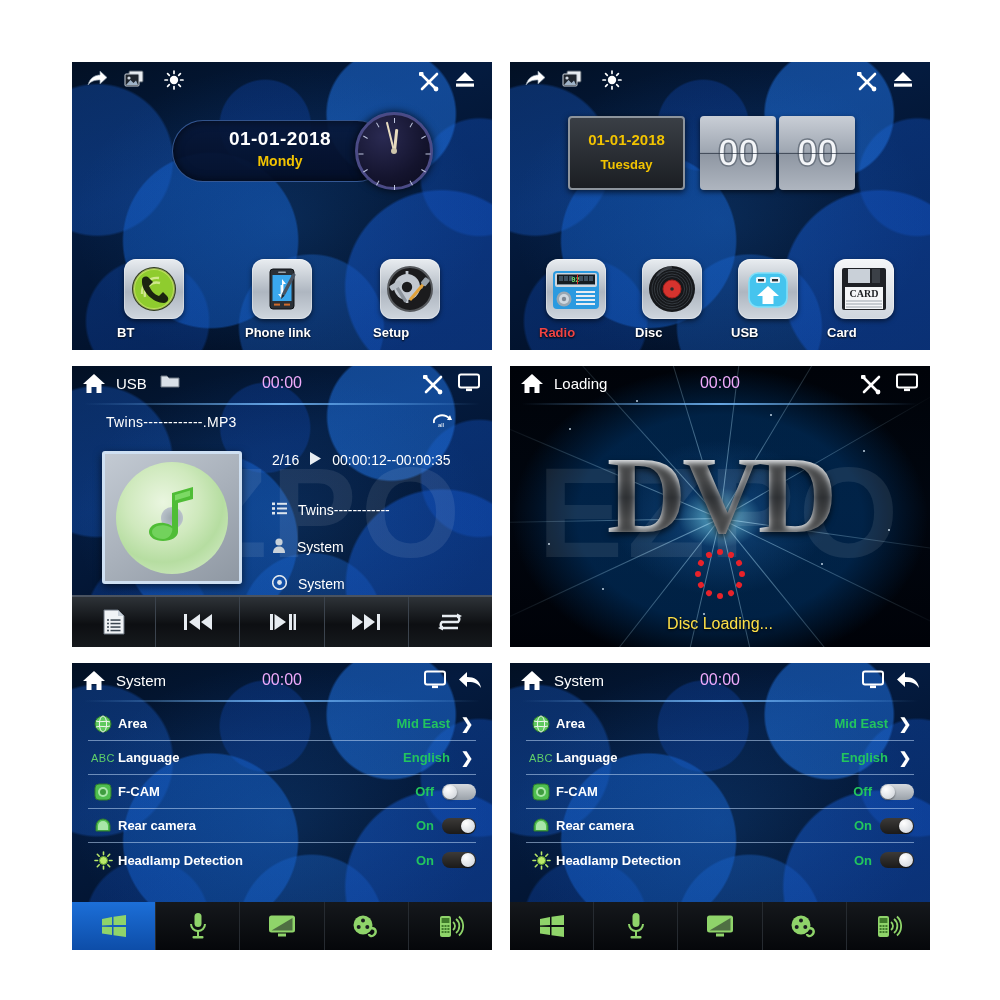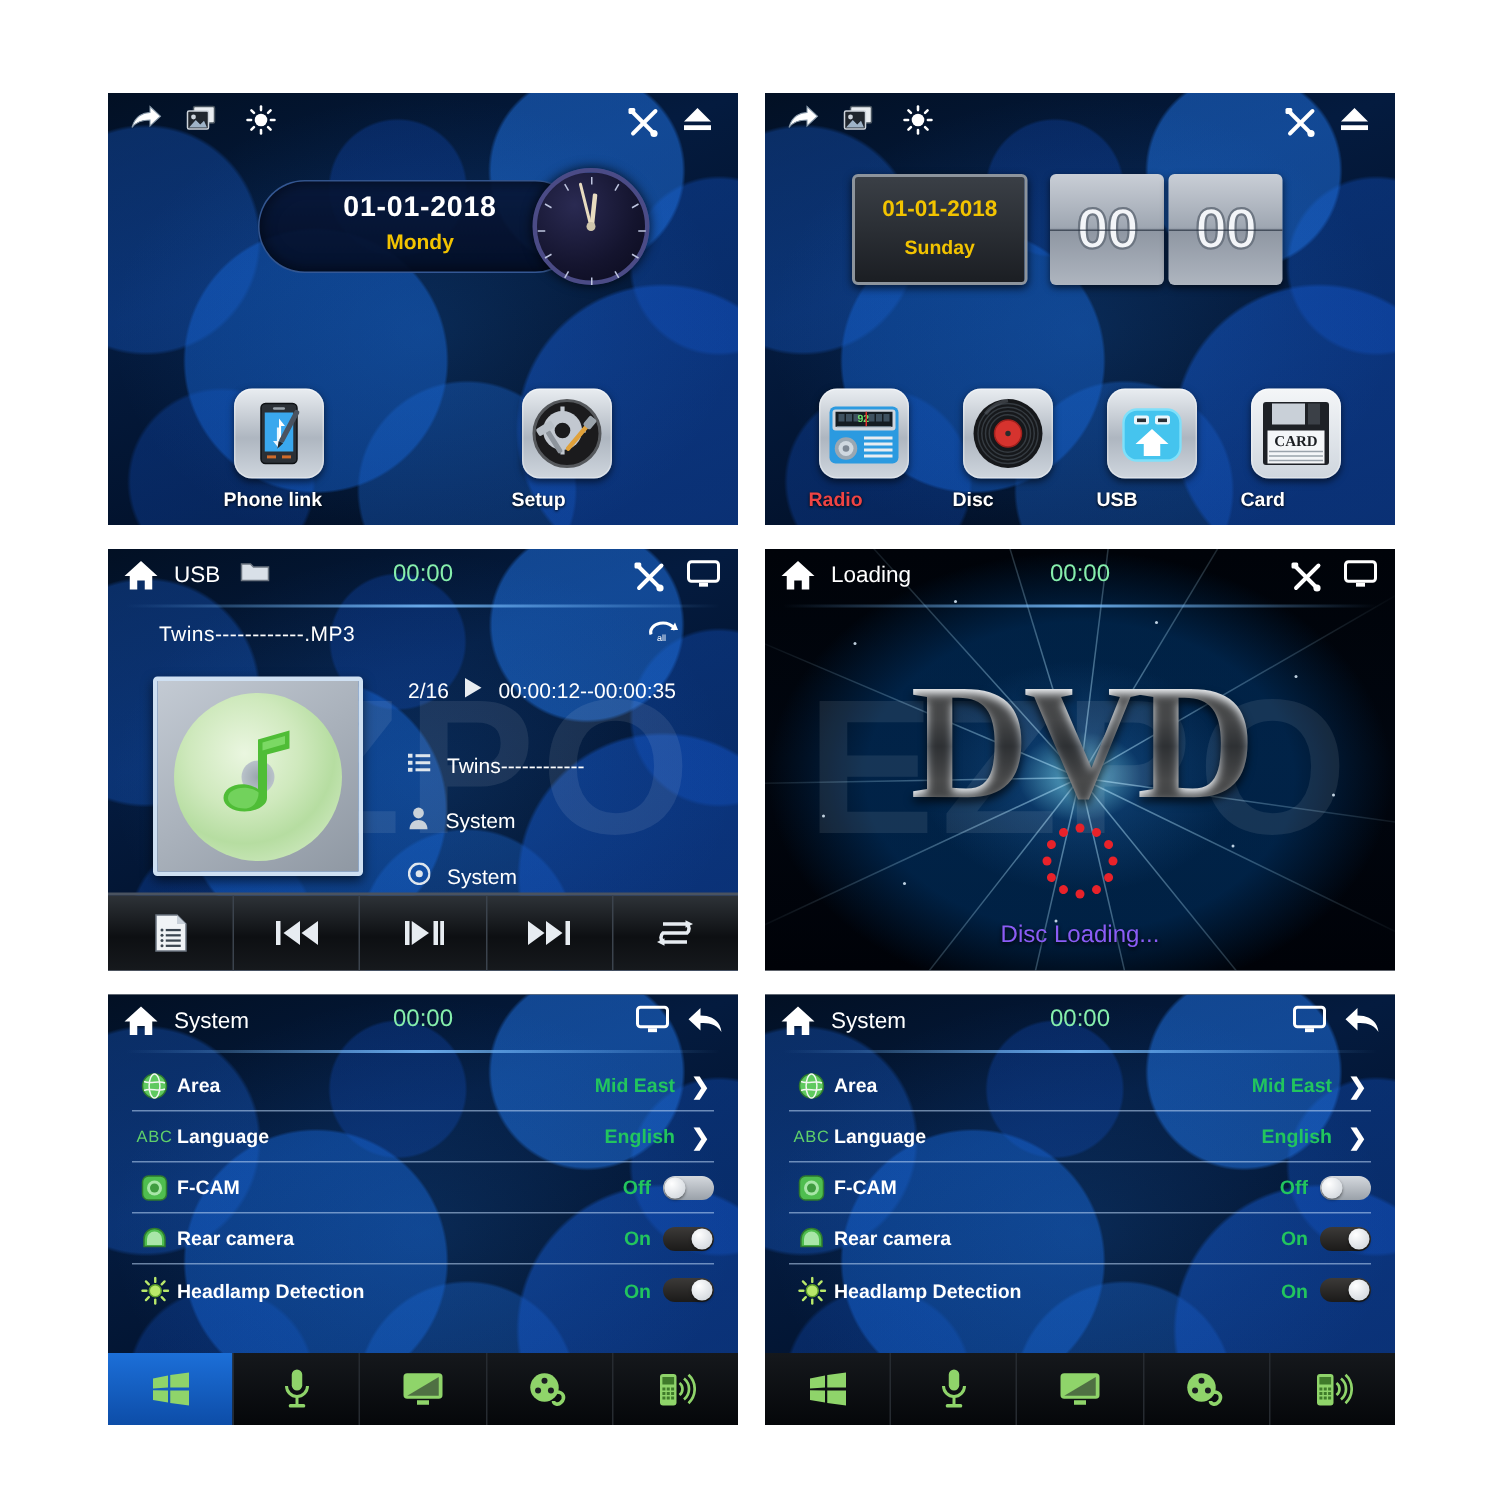--- a/index.html
+++ b/index.html
@@ -112,21 +112,21 @@
     box-shadow:0 2px 5px rgba(0,0,0,.55), 0 0 0 1px rgba(255,255,255,.35) inset;
     position:relative; overflow:hidden;
     display:flex;align-items:center;justify-content:center;
   }
   .app .lbl{ margin-top:6px; font-size:13px; color:#ffffff; font-weight:bold; text-shadow:0 1px 2px #000;}
   .app .lbl.hl{ color:#ef4444; }
 
   
   .mhead{position:absolute;left:0;top:0;width:100%;height:38px;z-index:6;}
   .mhead .ttl{position:absolute;left:44px;top:9px;font-size:15px;color:#fff;}
-  .mhead .tm{position:absolute;left:0;right:0;top:8px;text-align:center;font-size:16px;color:#86efac;}
+  .mhead .tm{position:absolute;left:0;right:0;top:8px;text-align:center;font-size:16px;color:#f0abfc;}
   .mhead .hr{position:absolute;left:12px;right:12px;top:37px;height:2px;
     background:linear-gradient(90deg,rgba(80,150,230,0),rgba(120,190,255,.85),rgba(80,150,230,0));}
   .mhead .ic{position:absolute;top:7px;}
 
   
   .trackname{position:absolute;left:34px;top:48px;font-size:14px;color:#fff;letter-spacing:.3px;}
   .repicon{position:absolute;right:38px;top:46px;}
   .albumart{
     position:absolute;left:30px;top:85px;width:140px;height:133px;
     background:linear-gradient(145deg,#c3cad3,#8f98a3);
@@ -164,21 +164,21 @@
   .ray{position:absolute;left:50%;top:54%;width:250px;height:1px;transform-origin:0 50%;
        background:linear-gradient(90deg,rgba(180,230,255,.55),rgba(120,190,255,0));}
   .star{position:absolute;width:2px;height:2px;border-radius:50%;background:#dff1ff;opacity:.85;}
   .dvdword{position:absolute;left:50%;top:46%;transform:translate(-50%,-50%);
     font-family:"Liberation Serif", serif; font-size:110px; font-weight:bold; letter-spacing:-4px;
     background:linear-gradient(180deg,#ffffff 0%,#e7ecf1 38%,#9aa3ad 52%,#f2f5f8 70%,#b9c2cb 100%);
     -webkit-background-clip:text; background-clip:text; color:transparent;
     text-shadow:0 3px 6px rgba(0,0,0,.7);}
   .spinner{position:absolute;left:50%;top:74%;transform:translate(-50%,-50%);width:54px;height:54px;}
   .spinner i{position:absolute;left:50%;top:50%;width:6px;height:6px;margin:-3px 0 0 -3px;border-radius:50%;background:#e8222a;}
-  .loadtxt{position:absolute;left:0;right:0;bottom:14px;text-align:center;font-size:16px;color:#8b5cf6;
+  .loadtxt{position:absolute;left:0;right:0;bottom:14px;text-align:center;font-size:16px;color:#fde047;
     text-shadow:0 1px 3px #000;}
 
   
   .setlist{position:absolute;left:0;top:44px;right:0;bottom:52px;padding:0 16px;z-index:5;}
   .srow{height:34px;display:flex;align-items:center;border-bottom:1px solid rgba(190,215,245,.55);}
   .srow:last-child{border-bottom:none;}
   .srow .si{width:30px;display:flex;align-items:center;justify-content:center;}
   .srow .sl{flex:1;font-size:13px;color:#fff;font-weight:bold;}
   .srow .sv{font-size:13px;color:#22c55e;font-weight:bold;margin-right:8px;}
   .chev{color:#fff;font-size:15px;font-weight:bold;width:18px;text-align:center;}
@@ -270,20 +270,35 @@
           <span class="tick" style="transform:rotate(330deg)"></span>
         <div class="hand hh"></div>
         <div class="hand mh"></div>
         <div class="cap"></div>
       </div>
     </div>
 
     <div class="apps">
       <div class="app">
         <div class="tile">
+          <svg width="50" height="50" viewBox="0 0 50 50">
+              <circle cx="25" cy="25" r="22" fill="#2f3a1d"></circle>
+              <circle cx="25" cy="25" r="20" fill="#8fcc2e"></circle>
+              <circle cx="25" cy="25" r="20" fill="none" stroke="#d9f07a" stroke-width="2" opacity=".6"></circle>
+              <g fill="none" stroke="#cfe98a" stroke-width="2.4">
+                <path d="M13 30 A15 15 0 0 1 30 14"></path>
+                <path d="M16 33 A12 12 0 0 1 31 19"></path>
+              </g>
+              <path d="M13 16 C13 13 17 11 20 14 L24 18 L20 22 C23 28 25 30 30 32 L34 28 L38 32 C41 35 38 39 35 39 C24 39 12 27 13 16Z" fill="#1b2410"></path>
+            </svg>
+        </div>
+        <div class="lbl">BT</div>
+      </div>
+      <div class="app">
+        <div class="tile">
           <svg width="48" height="48" viewBox="0 0 48 48">
               <rect x="12" y="4" width="24" height="40" rx="3" fill="#2b3036" stroke="#0e1114"></rect>
               <rect x="14.5" y="10" width="19" height="26" fill="#3aa8ee"></rect>
               <path d="M24 14 l4 5 h-2.6 v9 H24Z" fill="#fff"></path>
               <path d="M24 34 l-4 -5 h2.6 v-9 H24Z" fill="#fff" opacity=".9"></path>
               <rect x="20" y="6.5" width="8" height="1.6" rx=".8" fill="#9aa3ab"></rect>
               <rect x="16" y="38.6" width="6" height="2" fill="#cf6b2b"></rect>
               <rect x="26" y="38.6" width="6" height="2" fill="#cf6b2b"></rect>
               <g transform="rotate(28 34 14)">
                 <rect x="32" y="8" width="3.4" height="24" rx="1.4" fill="#4a5360"></rect>
@@ -369,21 +384,21 @@
         <svg width="22" height="18" viewBox="0 0 22 18">
             <path d="M11 2 L20 11 L2 11Z" fill="#fff"></path>
             <rect x="2" y="13.5" width="18" height="3.2" fill="#fff"></rect>
           </svg>
       </span>
     </div>
 
     <div class="home-clockwrap">
       <div class="datebox">
         <div class="d">01-01-2018</div>
-        <div class="w">Sunday</div>
+        <div class="w">Tuesday</div>
       </div>
       <div class="flip">
         <div class="half">
           <span class="num">00</span>
         </div>
         <div class="half">
           <span class="num">00</span>
         </div>
       </div>
     </div>

